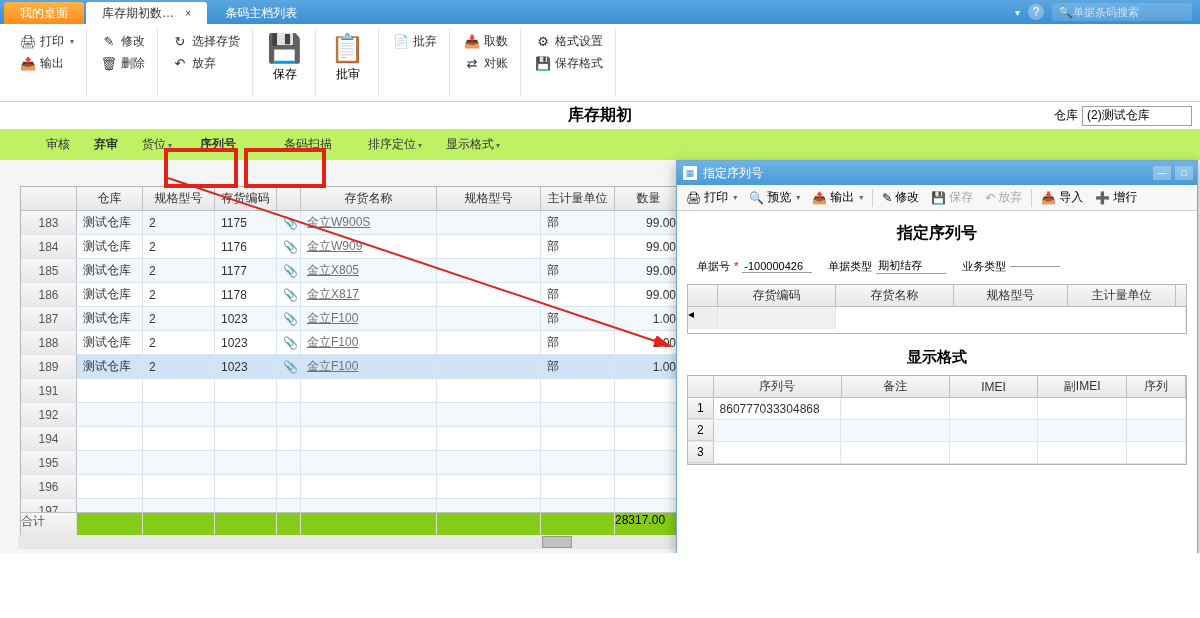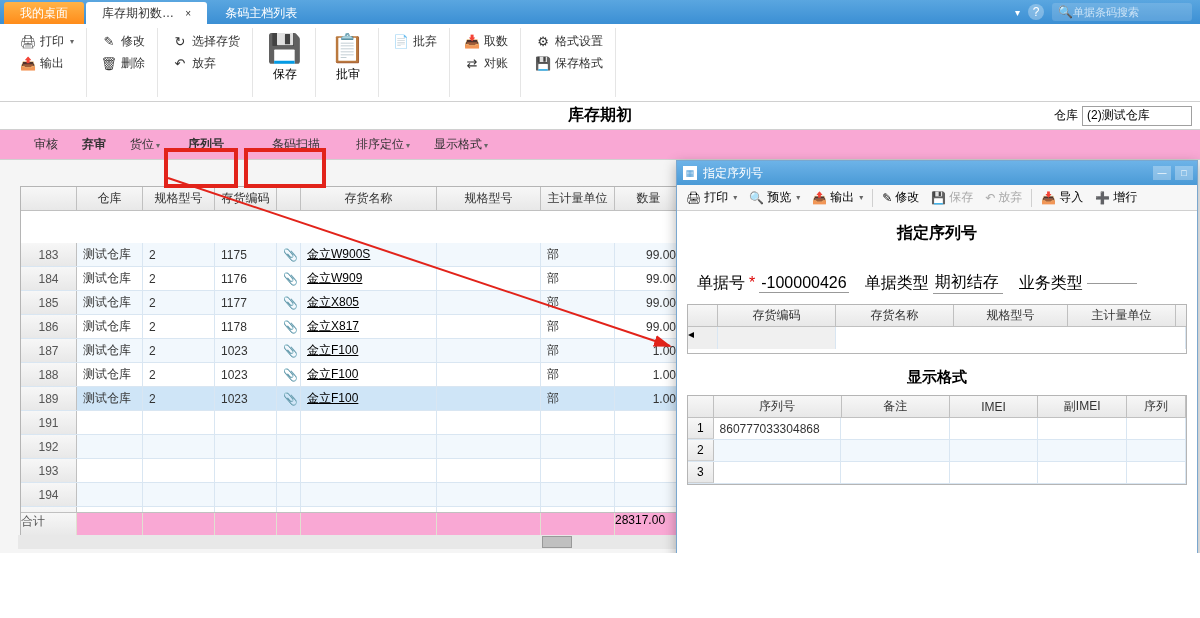--- a/index.html
+++ b/index.html
@@ -28,54 +28,54 @@
 .rbtn-big .ico { width: 32px; height: 32px; font-size: 28px; display: flex; align-items: center; justify-content: center; }
 .rbtn-big .lbl { font-size: 12px; margin-top: 2px; }
 .caret { font-size: 8px; color: #666; margin-left: 2px; }
 
 
 .titlebar { height: 28px; background: #fff; border-bottom: 1px solid #d0d0d0; display: flex; align-items: center; justify-content: center; font-size: 16px; font-weight: bold; position: relative; }
 .titlebar .whfield { position: absolute; right: 8px; font-size: 12px; font-weight: normal; display: flex; align-items: center; gap: 4px; }
 .titlebar .whfield input { width: 110px; height: 20px; border: 1px solid #a0a0a0; padding: 0 4px; font-size: 12px; }
 
 
-.subbar { height: 30px; background: #f9a8d4; border-bottom: 1px solid #d0d0d0; display: flex; align-items: center; padding: 0 24px; gap: 4px; position: relative; }
+.subbar { height: 30px; background: #bef264; border-bottom: 1px solid #d0d0d0; display: flex; align-items: center; padding: 0 36px; gap: 4px; position: relative; }
 .subbtn { padding: 4px 10px; cursor: pointer; color: #333; font-size: 12px; }
 .subbtn.bold { font-weight: bold; }
 .redbox { position: absolute; border: 4px solid #e2231a; pointer-events: none; z-index: 10; }
 
 
 .gridwrap { position: absolute; left: 20px; top: 186px; right: 18px; bottom: 16px; background: #fff; border: 1px solid #b5b5b5; }
 .ghead { display: flex; height: 24px; background: linear-gradient(#f7f7f7,#e8e8e8); border-bottom: 1px solid #c0c0c0; }
 .ghead .gh { border-right: 1px solid #c0c0c0; display: flex; align-items: center; justify-content: center; font-size: 12px; color: #333; }
-.gbody { position: absolute; top: 24px; left: 0; right: 0; bottom: 24px; overflow: hidden; margin-top: 32px; }
+.gbody { position: absolute; top: 24px; left: 0; right: 0; bottom: 24px; overflow: hidden; }
 .grow { display: flex; height: 24px; border-bottom: 1px solid #d9e6f2; }
 .grow:nth-child(odd) { background: #f2f8fd; }
 .grow .gc { border-right: 1px solid #d9e6f2; display: flex; align-items: center; padding: 0 6px; font-size: 12px; color: #333; }
 .gc.num { justify-content: flex-end; }
 .gc.rowhdr { background: linear-gradient(#f7f7f7,#e8e8e8); justify-content: center; color: #555; border-right: 1px solid #c0c0c0; }
-.gc a { color: #000000; text-decoration: underline; }
+.gc a { color: #737373; text-decoration: underline; }
 .clip { color: #888; margin-right: 4px; }
-.gfoot { position: absolute; bottom: 0; left: 0; right: 0; height: 24px; display: flex; background: #f9a8d4; border-top: 1px solid #c0c0c0; }
+.gfoot { position: absolute; bottom: 0; left: 0; right: 0; height: 24px; display: flex; background: #84cc16; border-top: 1px solid #c0c0c0; }
 .gfoot .gc { border-right: 1px solid #e0e0d0; }
 
 
 .c0{width:56px;} .c1{width:66px;} .c2{width:72px;} .c3{width:62px;} .c4{width:24px;} .c5{width:136px;} .c6{width:104px;} .c7{width:74px;} .c8{width:68px;}
 
 
 .dialog { position: absolute; left: 676px; top: 160px; width: 522px; height: 438px; background: #fff; border: 1px solid #7aa7cf; box-shadow: 0 4px 12px rgba(0,0,0,0.3); z-index: 50; }
 .dlg-title { height: 24px; background: linear-gradient(#6db3e8,#4a9ad6); color: #fff; display: flex; align-items: center; padding: 0 6px; position: relative; }
 .dlg-title .ico { width: 14px; height: 14px; background: #fff; margin-right: 6px; display: inline-flex; align-items: center; justify-content: center; font-size: 9px; color: #4a9ad6; }
 .dlg-title .winbtns { position: absolute; right: 4px; display: flex; gap: 4px; }
 .dlg-title .winbtn { width: 18px; height: 14px; background: rgba(255,255,255,0.3); display: flex; align-items: center; justify-content: center; font-size: 9px; cursor: pointer; }
 .dlg-toolbar { height: 26px; border-bottom: 1px solid #d0d0d0; display: flex; align-items: center; padding: 0 4px; gap: 2px; background: #f7f7f7; overflow: hidden; }
 .dlg-toolbar .tbtn { display: flex; align-items: center; gap: 3px; padding: 2px 5px; cursor: pointer; font-size: 12px; white-space: nowrap; }
 .dlg-toolbar .sep { width: 1px; height: 18px; background: #d0d0d0; margin: 0 2px; }
 .dlg-heading { text-align: center; font-size: 16px; font-weight: bold; padding: 12px 0 10px; }
-.dlg-fields { display: flex; padding: 4px 20px 10px; gap: 16px; flex-wrap: nowrap; font-size: 16px; margin-top: 14px; }
+.dlg-fields { display: flex; padding: 4px 20px 10px; gap: 16px; flex-wrap: nowrap; font-size: 11px; }
 .dlg-fields .fld { display: flex; align-items: center; gap: 4px; white-space: nowrap; }
 .dlg-fields .val { border-bottom: 1px solid #999; min-width: 70px; padding: 0 2px; }
 .dlg-fields .req { color: #d00; }
 .dlg-grid { margin: 0 10px; border: 1px solid #b5b5b5; height: 50px; }
 .dlg-grid .ghead { height: 22px; }
 .dlg-grid .gbody2 { height: 22px; display: flex; }
 .dlg-grid .gbody2 .gc { border-right: 1px solid #d9e6f2; height: 22px; }
 .dlg-subheading { text-align: center; font-size: 15px; font-weight: bold; padding: 14px 0 8px; }
 .dlg-grid2 { margin: 0 10px; border: 1px solid #b5b5b5; }
 .dlg-grid2 .ghead { height: 22px; }
@@ -339,31 +339,20 @@
           <div class="gc c2"></div>
           <div class="gc c3"></div>
           <div class="gc c4"></div>
           <div class="gc c5"></div>
           <div class="gc c6"></div>
           <div class="gc c7"></div>
           <div class="gc c8 num"></div>
         </div>
         <div class="grow">
           <div class="gc rowhdr c0">192</div>
-          <div class="gc c1"></div>
-          <div class="gc c2"></div>
-          <div class="gc c3"></div>
-          <div class="gc c4"></div>
-          <div class="gc c5"></div>
-          <div class="gc c6"></div>
-          <div class="gc c7"></div>
-          <div class="gc c8 num"></div>
-        </div>
-        <div class="grow">
-          <div class="gc rowhdr c0">193</div>
           <div class="gc c1"></div>
           <div class="gc c2"></div>
           <div class="gc c3"></div>
           <div class="gc c4"></div>
           <div class="gc c5"></div>
           <div class="gc c6"></div>
           <div class="gc c7"></div>
           <div class="gc c8 num"></div>
         </div>
         <div class="grow">

